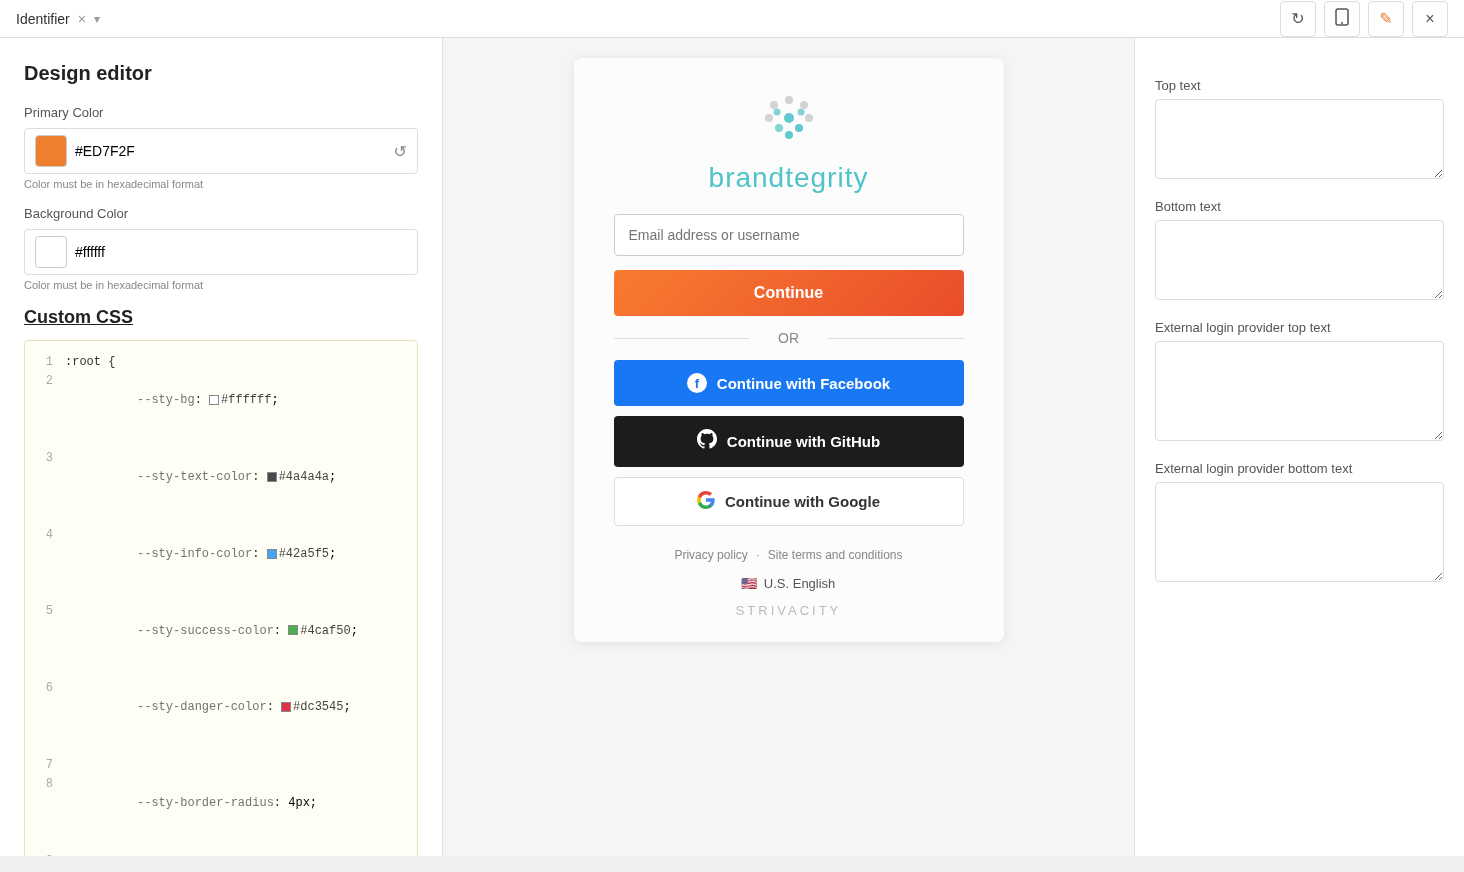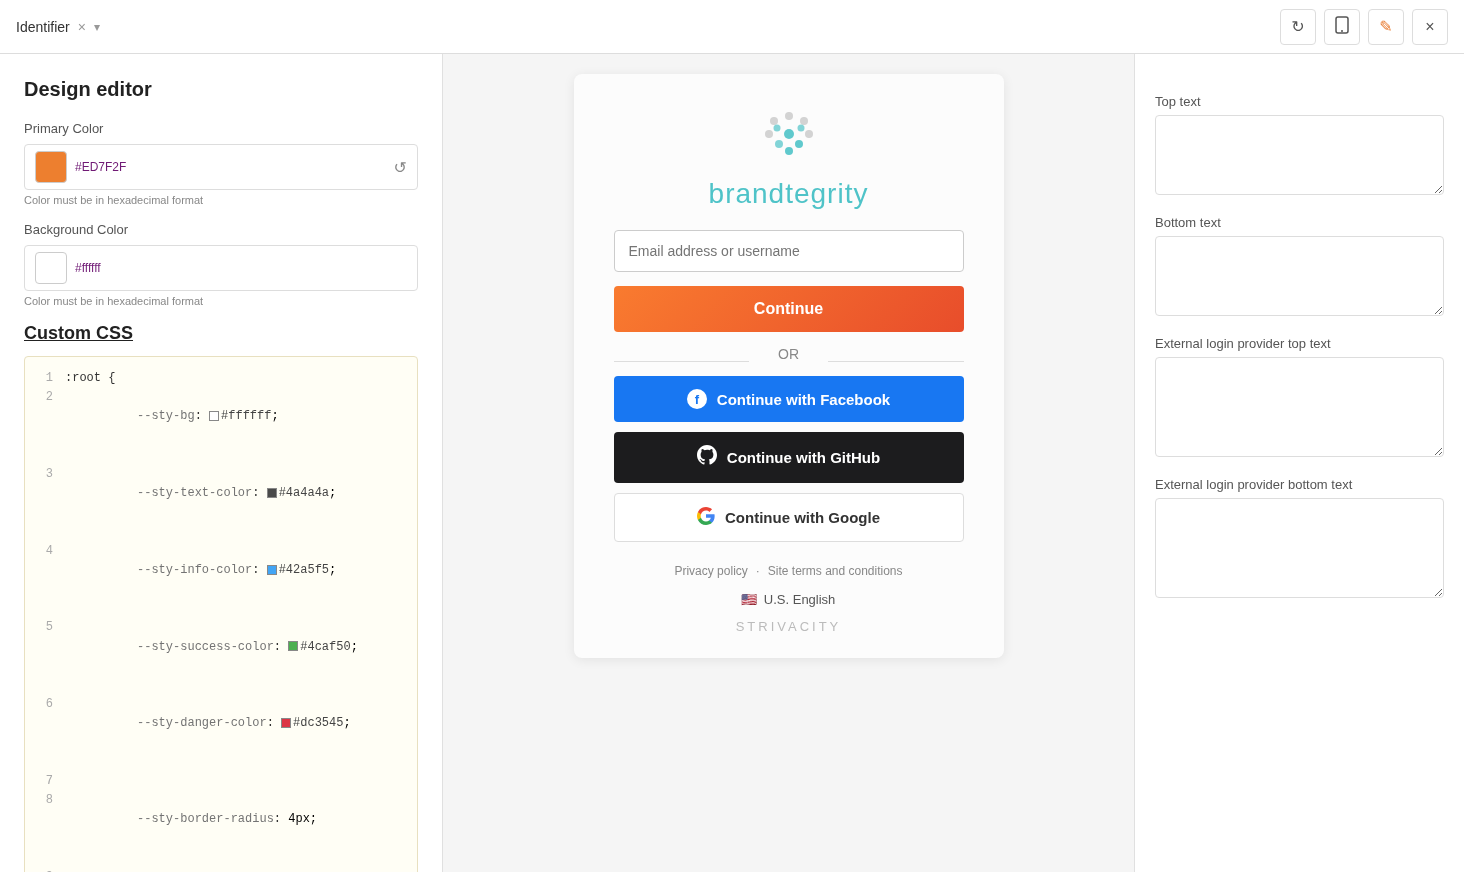--- a/index.html
+++ b/index.html
@@ -2,21 +2,21 @@
 <html><head>
   <meta charset="utf-8">
   <style>
     * { box-sizing: border-box; margin: 0; padding: 0; }
     body { font-family: -apple-system, BlinkMacSystemFont, 'Segoe UI', sans-serif; background: #f0f0f0; width: 1464px; height: 872px; overflow: hidden; }
 
     
     .topbar {
       display: flex; align-items: center; justify-content: space-between;
       background: #fff; border-bottom: 1px solid #ddd;
-      height: 54px; padding: 0 16px;
+      height: 38px; padding: 0 16px;
     }
     .topbar-left { display: flex; align-items: center; gap: 8px; }
     .tab-label { font-size: 14px; color: #333; }
     .tab-close { cursor: pointer; color: #999; font-size: 14px; background: none; border: none; }
     .tab-dropdown { cursor: pointer; color: #999; font-size: 12px; background: none; border: none; }
     .topbar-right { display: flex; gap: 8px; }
     .topbar-btn {
       width: 36px; height: 36px; border: 1px solid #ddd; background: #fff;
       border-radius: 4px; cursor: pointer; display: flex; align-items: center; justify-content: center;
       font-size: 16px; color: #555;
@@ -37,21 +37,21 @@
     .field-label { font-size: 13px; color: #555; margin-bottom: 8px; }
     .color-input-row {
       display: flex; align-items: center; gap: 8px;
       border: 1px solid #ddd; border-radius: 4px; padding: 6px 10px;
       background: #fff; position: relative;
     }
     .color-swatch {
       width: 32px; height: 32px; border-radius: 4px; border: 1px solid #ccc; flex-shrink: 0;
     }
     .color-text-input {
-      flex: 1; border: none; outline: none; font-size: 12px; color: #701a75;
+      flex: 1; border: none; outline: none; font-size: 14px; color: #000000;
     }
     .reset-btn { background: none; border: none; cursor: pointer; color: #888; font-size: 16px; }
     .hint-text { font-size: 11px; color: #888; margin-top: 4px; margin-bottom: 16px; }
 
     
     .css-editor-title { font-size: 18px; font-weight: 700; color: #222; margin-bottom: 12px; text-decoration: underline; }
     .code-block {
       background: #fffef5; border: 1px solid #e8e0c0; border-radius: 4px;
       font-family: 'Courier New', monospace; font-size: 12px;
       padding: 12px 8px; overflow: auto; line-height: 1.6;
@@ -94,21 +94,21 @@
       margin-bottom: 14px; background: #fff;
     }
     .continue-btn {
       width: 100%; padding: 14px; background: linear-gradient(135deg, #f97b2f, #e84d2b);
       border: none; border-radius: 4px; color: #fff; font-size: 16px;
       font-weight: 600; cursor: pointer; margin-bottom: 14px;
     }
 
     
     .or-divider {
-      display: flex; align-items: flex-end; gap: 29px;
+      display: flex; align-items: center; gap: 29px;
       width: 100%; margin-bottom: 14px;
     }
     .or-line { flex: 1; height: 1px; background: #ddd; }
     .or-text { font-size: 14px; color: #888; font-weight: 500; }
 
     
     .social-btn {
       width: 100%; padding: 13px 16px; border-radius: 4px; border: none;
       font-size: 15px; font-weight: 600; cursor: pointer;
       display: flex; align-items: center; justify-content: center;

